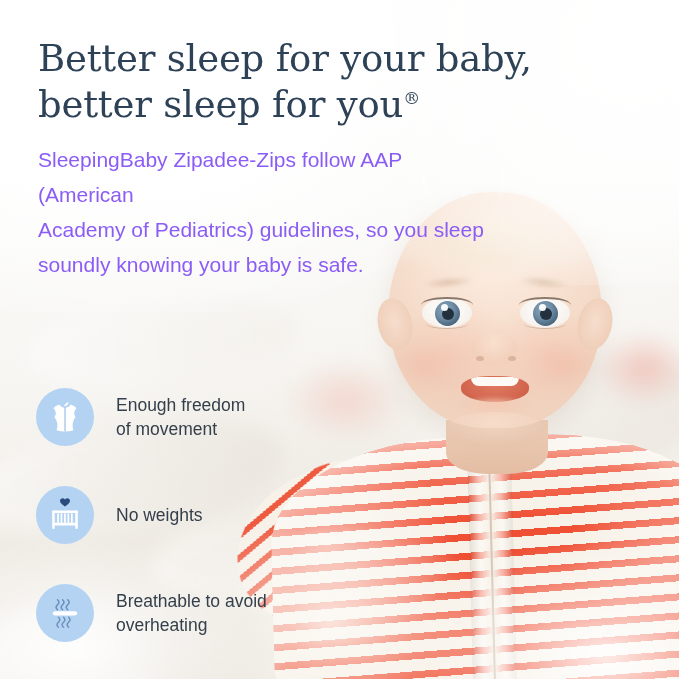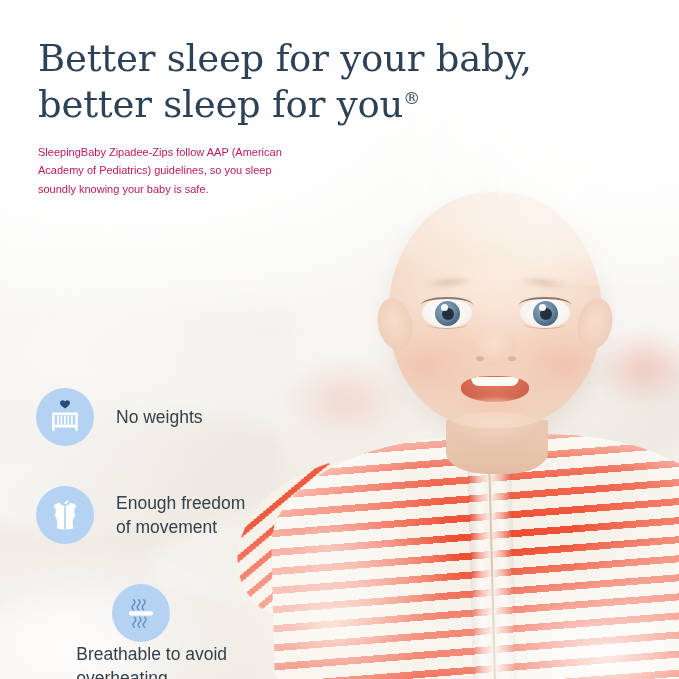--- a/index.html
+++ b/index.html
@@ -266,32 +266,32 @@
     color:#2e4257;
     white-space:pre-line;
   }
   .headline .reg {
     font-size:.46em; vertical-align:super; letter-spacing:0;
   }
 
   .subhead {
     position:absolute; left:38px; top:143px; width:452px;
     font-family:"Liberation Sans", sans-serif;
-    font-size:11px; line-height:1.66;
-    font-weight:400; color:#be185d;
+    font-size:21px; line-height:1.66;
+    font-weight:400; color:#8b5cf6;
     white-space:pre-line;
   }
 
   
   .features { position:absolute; left:36px; top:388px; }
   .feature {
     display:flex; align-items:center;
     height:58px; margin-bottom:40px;
   }
-  .feature:last-child { margin-bottom:0;flex-direction:column; }
+  .feature:last-child { margin-bottom:0; }
 
   .icon-circle {
     flex:0 0 auto;
     width:58px; height:58px; border-radius:50%;
     background:#b4d3f2;
     position:relative;
   }
   .icon-circle svg { position:absolute; left:0; top:0; }
 
   .feature-label {
@@ -384,20 +384,32 @@
 
   <div class="content">
 
     <h1 class="headline"><span>Better sleep for your baby,</span><br><span>better sleep for you</span><span class="reg">®</span></h1>
 
     <p class="subhead">SleepingBaby Zipadee-Zips follow AAP (American
 Academy of Pediatrics) guidelines, so you sleep
 soundly knowing your baby is safe.</p>
 
     <div class="features">
+
+      <div class="feature">
+        <div class="icon-circle">
+          <svg width="58" height="58" viewBox="0 0 58 58" aria-hidden="true">
+            <path d="M23.4 16.4c1.3 2.2 3.1 3.2 5.6 3.2s4.3-1 5.6-3.2c2.6.7 4.6 2 5.9 3.8-1.5 1.6-2.3 3.3-2.3 5.1 0 1.5.5 2.8 1.4 4-2 2.3-3 5-3 8.1 0 1.6.3 3.2.8 4.8-2.5.8-5.3 1.2-8.4 1.2s-5.9-.4-8.4-1.2c.5-1.6.8-3.2.8-4.8 0-3.1-1-5.8-3-8.1.9-1.2 1.4-2.5 1.4-4 0-1.8-.8-3.5-2.3-5.1 1.3-1.8 3.3-3.1 5.9-3.8z" fill="#ffffff"></path>
+            <path d="M29 17.6v25.6" stroke="#9cc0e7" stroke-width="1.2" fill="none"></path>
+            <path d="M29 17.6c1.3-1.1 2.2-1.9 2.6-2.6" stroke="#ffffff" stroke-width="1.6" fill="none" stroke-linecap="round"></path>
+          </svg>
+        </div>
+        <div class="feature-label">Enough freedom
+of movement</div>
+      </div>
 
       <div class="feature">
         <div class="icon-circle">
           <svg width="58" height="58" viewBox="0 0 58 58" aria-hidden="true">
             <path d="M29 13.4c-1.6-2.1-5-1.3-5 1.4 0 2.2 3.1 4.4 5 5.8 1.9-1.4 5-3.6 5-5.8 0-2.7-3.4-3.5-5-1.4z" fill="#2b4a7e"></path>
             <rect x="16.5" y="24.5" width="25" height="2.6" rx="1.1" fill="#ffffff"></rect>
             <rect x="16.5" y="36.8" width="25" height="2.6" rx="1.1" fill="#ffffff"></rect>
             <rect x="16.2" y="24.5" width="2.5" height="18.5" rx="1.1" fill="#ffffff"></rect>
             <rect x="39.3" y="24.5" width="2.5" height="18.5" rx="1.1" fill="#ffffff"></rect>
             <g fill="#ffffff">
@@ -408,32 +420,20 @@
               <rect x="35.0" y="27.3" width="1.7" height="9.8" rx=".8"></rect>
             </g>
           </svg>
         </div>
         <div class="feature-label">No weights</div>
       </div>
 
       <div class="feature">
         <div class="icon-circle">
           <svg width="58" height="58" viewBox="0 0 58 58" aria-hidden="true">
-            <path d="M23.4 16.4c1.3 2.2 3.1 3.2 5.6 3.2s4.3-1 5.6-3.2c2.6.7 4.6 2 5.9 3.8-1.5 1.6-2.3 3.3-2.3 5.1 0 1.5.5 2.8 1.4 4-2 2.3-3 5-3 8.1 0 1.6.3 3.2.8 4.8-2.5.8-5.3 1.2-8.4 1.2s-5.9-.4-8.4-1.2c.5-1.6.8-3.2.8-4.8 0-3.1-1-5.8-3-8.1.9-1.2 1.4-2.5 1.4-4 0-1.8-.8-3.5-2.3-5.1 1.3-1.8 3.3-3.1 5.9-3.8z" fill="#ffffff"></path>
-            <path d="M29 17.6v25.6" stroke="#9cc0e7" stroke-width="1.2" fill="none"></path>
-            <path d="M29 17.6c1.3-1.1 2.2-1.9 2.6-2.6" stroke="#ffffff" stroke-width="1.6" fill="none" stroke-linecap="round"></path>
-          </svg>
-        </div>
-        <div class="feature-label">Enough freedom
-of movement</div>
-      </div>
-
-      <div class="feature">
-        <div class="icon-circle">
-          <svg width="58" height="58" viewBox="0 0 58 58" aria-hidden="true">
             <g stroke="#5b7fb0" stroke-width="1.5" fill="none" stroke-linecap="round" opacity=".85">
               <path d="M21.5 25.8c-1.9-1.6-1.9-3.4 0-5 1.9-1.6 1.9-3.4 0-5"></path>
               <path d="M26.6 25.8c-1.9-1.6-1.9-3.4 0-5 1.9-1.6 1.9-3.4 0-5"></path>
               <path d="M31.7 25.8c-1.9-1.6-1.9-3.4 0-5 1.9-1.6 1.9-3.4 0-5"></path>
             </g>
             <rect x="16.8" y="27.2" width="24.4" height="4.2" rx="2.1" fill="#ffffff"></rect>
             <g stroke="#5b7fb0" stroke-width="1.5" fill="none" stroke-linecap="round" opacity=".8">
               <path d="M22.4 33.2c1.9 1.6 1.9 3.4 0 5 -1.9 1.6 -1.9 3.4 0 5"></path>
               <path d="M27.5 33.2c1.9 1.6 1.9 3.4 0 5 -1.9 1.6 -1.9 3.4 0 5"></path>
               <path d="M32.6 33.2c1.9 1.6 1.9 3.4 0 5 -1.9 1.6 -1.9 3.4 0 5"></path>

